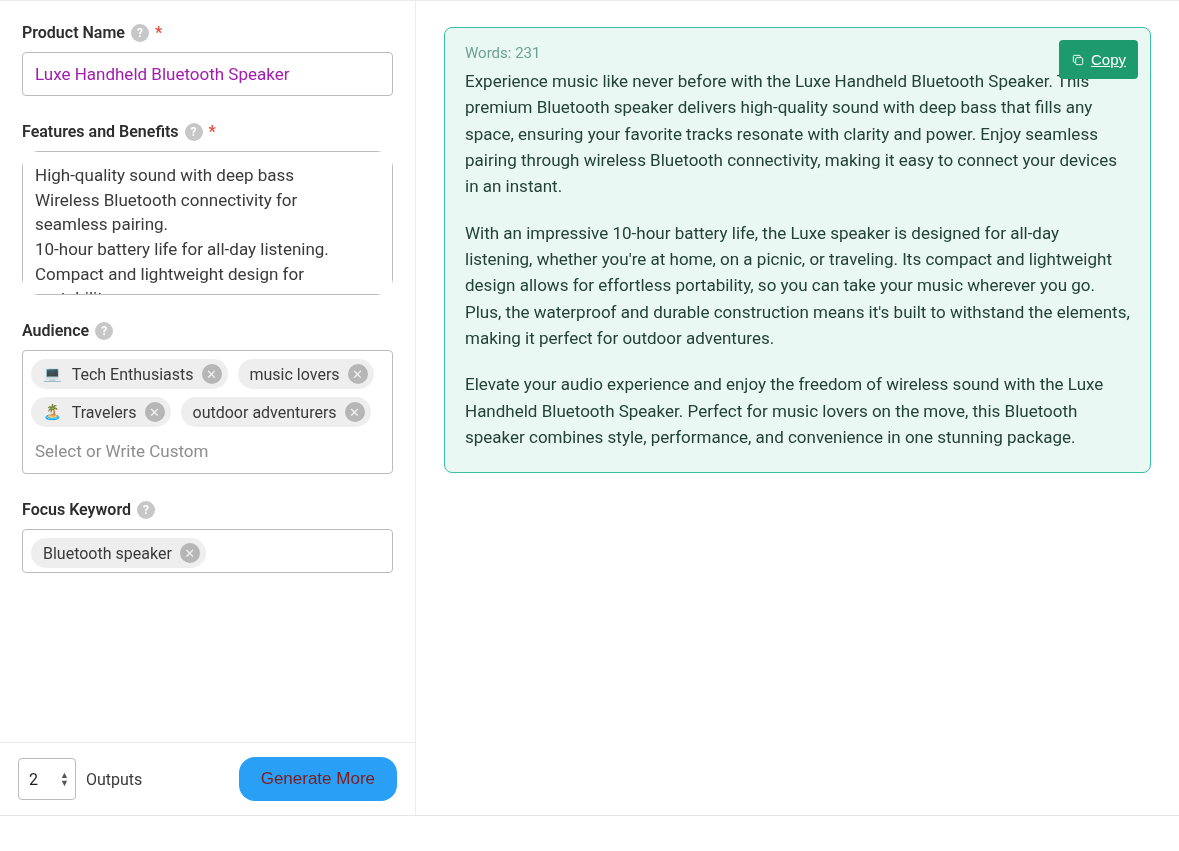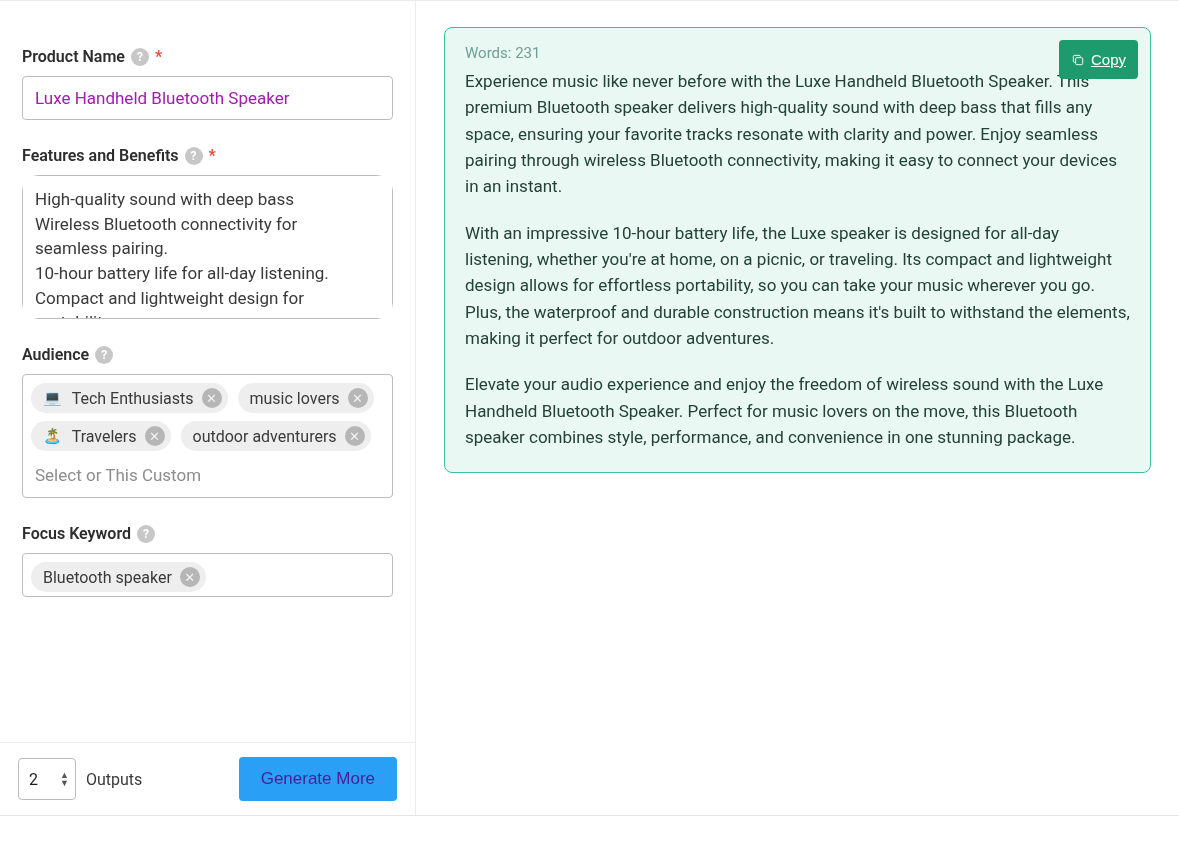--- a/index.html
+++ b/index.html
@@ -9,41 +9,41 @@
 .header-left { display: flex; align-items: center; gap: 14px; }
 .phone-icon { width: 18px; height: 18px; stroke: #555; fill: none; stroke-width: 1.6; }
 .header-title { font-size: 20px; font-weight: 600; color: #1d1d1f; }
 .close-icon { width: 22px; height: 22px; stroke: #1d1d1f; stroke-width: 1.6; cursor: pointer; }
 .body { display: flex; flex: 1; min-height: 0; border-top: 1px solid #ececec; }
 .left-panel { width: 416px; display: flex; flex-direction: column; border-right: 1px solid #ececec; }
 .form-scroll { flex: 1; overflow-y: scroll; padding: 22px 22px 0 22px; }
 .form-scroll::-webkit-scrollbar { width: 16px; }
 .form-scroll::-webkit-scrollbar-track { background: #f4f4f4; }
 .form-scroll::-webkit-scrollbar-thumb { background: #c7c7c7; border: 3px solid #f4f4f4; border-radius: 0; }
-.field { margin-bottom: 26px; margin-top: 24px; }
+.field { margin-bottom: 26px; }
 .field-label { font-size: 16px; font-weight: 600; color: #2d2d2d; display: flex; align-items: center; gap: 6px; margin-bottom: 10px; }
 .help-icon { width: 18px; height: 18px; border-radius: 50%; background: #c7c7c7; color: #fff; font-size: 12px; font-weight: 700; display: inline-flex; align-items: center; justify-content: center; }
 .required { color: #e74c3c; font-weight: 700; }
 .text-input { width: 100%; border: 1px solid #bcbcbc; border-radius: 4px; padding: 11px 12px; font-size: 17px; color: #a21caf; font-family: inherit; }
 .textarea-wrap { position: relative; width: 100%; height: 144px; border: 1px solid #bcbcbc; border-radius: 16px; }
 .textarea { width: 100%; height: 100%; border: none; border-radius: 4px; padding: 11px 28px 11px 12px; font-size: 17px; color: #3a3a3a; font-family: inherit; resize: none; line-height: 1.45; }
 .textarea-wrap::-webkit-scrollbar, .textarea::-webkit-scrollbar { width: 16px; }
 .textarea::-webkit-scrollbar-track { background: #f4f4f4; border-radius: 0 4px 4px 0; }
 .textarea::-webkit-scrollbar-thumb { background: #c7c7c7; border: 3px solid #f4f4f4; }
 .tag-box { width: 100%; border: 1px solid #bcbcbc; border-radius: 4px; padding: 8px 8px 4px 8px; display: flex; flex-wrap: wrap; gap: 8px 10px; }
 .tag { background: #eeeeee; border-radius: 16px; padding: 5px 6px 5px 12px; display: inline-flex; align-items: center; gap: 8px; font-size: 16px; color: #3a3a3a; }
 .tag-emoji { font-size: 15px; margin-right: 2px; }
 .tag-remove { width: 20px; height: 20px; border-radius: 50%; background: #b6b6b6; color: #f2f2f2; display: inline-flex; align-items: center; justify-content: center; font-size: 13px; cursor: pointer; }
 .tag-input-placeholder { width: 100%; padding: 6px 4px 8px 4px; color: #8d8d8d; font-size: 17px; }
 .footer { display: flex; align-items: center; padding: 14px 18px; gap: 12px; border-top: 1px solid #ececec; background: #fff; justify-content: space-between; }
 .footer-left { display: flex; align-items: center; gap: 10px; }
 .num-input { width: 58px; height: 42px; border: 1px solid #bcbcbc; border-radius: 4px; display: flex; align-items: center; padding: 0 6px 0 10px; font-size: 16px; justify-content: space-between; }
 .spin { display: flex; flex-direction: column; line-height: 8px; font-size: 9px; color: #555; cursor: pointer; }
 .outputs-label { font-size: 16px; color: #3a3a3a; }
-.generate-btn { background: #2a9ff6; color: #4c1d95; border: none; border-radius: 4px; padding: 12px 22px; font-size: 17px; cursor: pointer; }
+.generate-btn { background: #2a9ff6; color: #7f1d1d; border: none; border-radius: 16px; padding: 12px 22px; font-size: 17px; cursor: pointer; }
 .right-panel { flex: 1; padding: 26px 28px 20px 28px; overflow: auto; }
 .output-title { font-size: 24px; font-weight: 700; margin-bottom: 22px; }
 .output-card { border: 1px solid #3bbfa3; background: #eaf8f3; border-radius: 8px; padding: 16px 20px 22px 20px; position: relative; }
 .output-meta { color: #6fa093; font-size: 15px; margin-bottom: 6px; }
 .copy-btn { position: absolute; top: 12px; right: 12px; background: #1e9b6e; color: #fff; border: none; border-radius: 4px; padding: 11px 12px; font-size: 15px; display: flex; align-items: center; gap: 6px; cursor: pointer; text-decoration: underline; }
 .copy-icon { width: 14px; height: 14px; fill: none; stroke: #fff; stroke-width: 1.6; }
 .output-text { font-size: 17px; line-height: 1.55; color: #234237; }
 .output-text p { margin-bottom: 20px; }
 .output-text p:last-child { margin-bottom: 0; }
 </style>
@@ -96,21 +96,21 @@
             </span>
             <span class="tag">
               <span class="tag-emoji">🏝️</span>
               <span>Travelers</span>
               <span class="tag-remove">✕</span>
             </span>
             <span class="tag">
               <span>outdoor adventurers</span>
               <span class="tag-remove">✕</span>
             </span>
-            <div class="tag-input-placeholder">Select or This Custom</div>
+            <div class="tag-input-placeholder">Select or Write Custom</div>
           </div>
         </div>
 
         <div class="field">
           <div class="field-label">
             <span>Focus Keyword</span>
             <span class="help-icon">?</span>
           </div>
           <div class="tag-box">
             <span class="tag">

